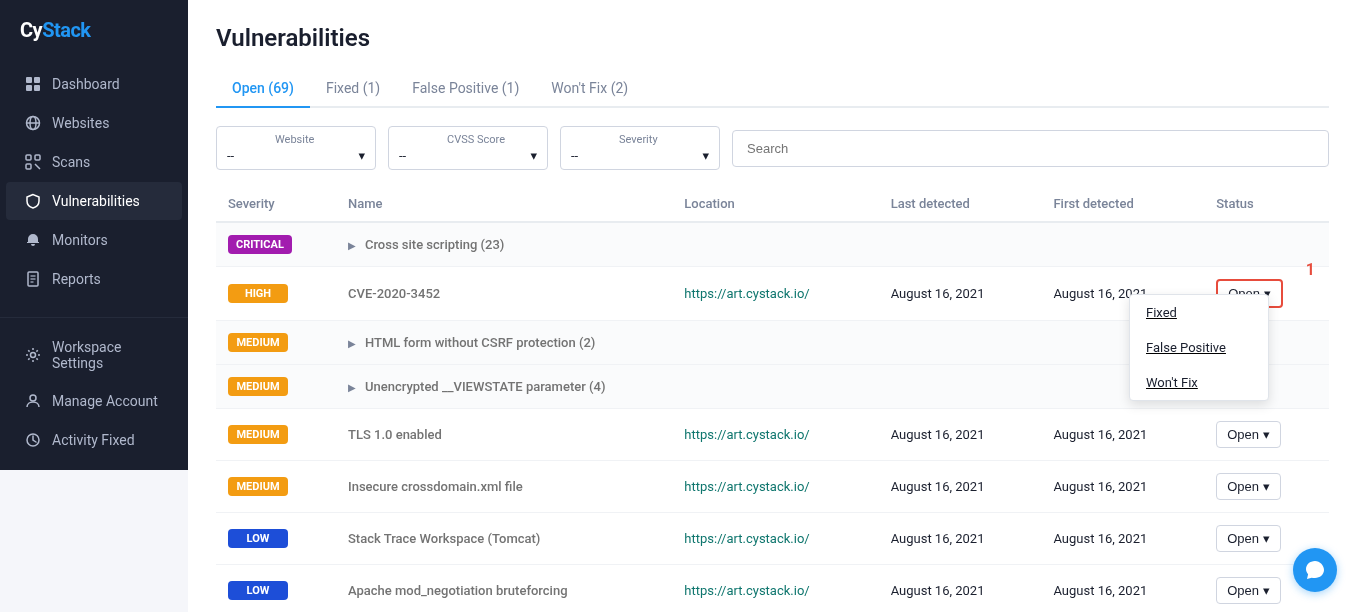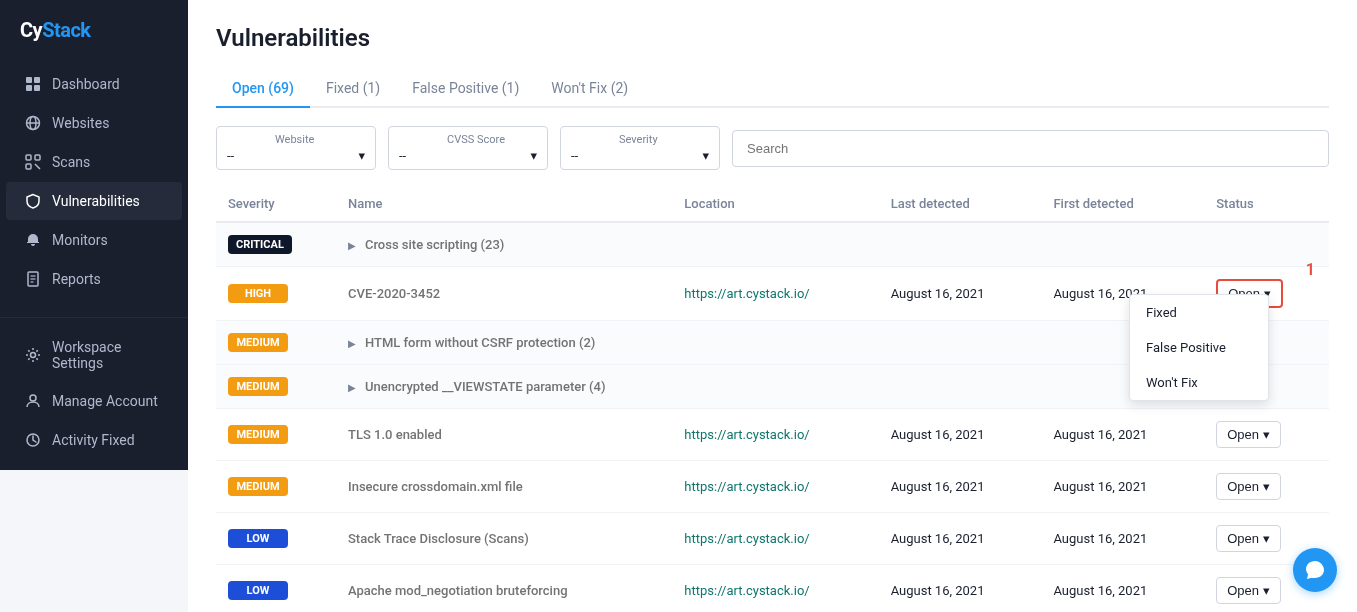--- a/index.html
+++ b/index.html
@@ -124,21 +124,21 @@
     .badge {
       display: inline-block;
       padding: 3px 8px;
       border-radius: 4px;
       font-size: 11px;
       font-weight: 700;
       color: #fff;
       text-align: center;
       min-width: 60px;
     }
-    .badge-critical { background: #0f172a; }
+    .badge-critical { background: #a21caf; }
     .badge-high { background: #f39c12; }
     .badge-medium { background: #f39c12; }
     .badge-low { background: #1d4ed8; }
 
     
     .group-row td { background: #fafbfc; font-weight: 500; color: #1a1f2e; }
     .chevron-icon { display: inline-block; margin-right: 6px; color: #7a8499; font-size: 10px; }
 
     
     .status-btn {
@@ -160,20 +160,21 @@
 
     
     .dropdown-menu {
       position: absolute;
       background: #fff;
       border: 1px solid #e0e4ea;
       border-radius: 4px;
       box-shadow: 0 4px 12px rgba(0,0,0,0.12);
       z-index: 100;
       min-width: 140px;
+      text-decoration: underline;
     }
     .dropdown-menu-item {
       padding: 10px 16px;
       font-size: 13px;
       color: #1a1f2e;
       cursor: pointer;
     }
 
     
     .step-number {
@@ -431,21 +432,21 @@
         <button class="status-btn">
           Open <span>▾</span>
         </button>
       </td>
     </tr>
           <tr>
       <td>
         <span class="badge badge-low">LOW</span>
       </td>
       <td>
-        <span class="name-link">Stack Trace Disclosure (Scans)</span>
+        <span class="name-link">Stack Trace Workspace (Tomcat)</span>
       </td>
       <td>
         <a class="link-text" href="#">https://art.cystack.io/</a>
       </td>
       <td>August 16, 2021</td>
       <td>August 16, 2021</td>
       <td>
         <button class="status-btn">
           Open <span>▾</span>
         </button>

